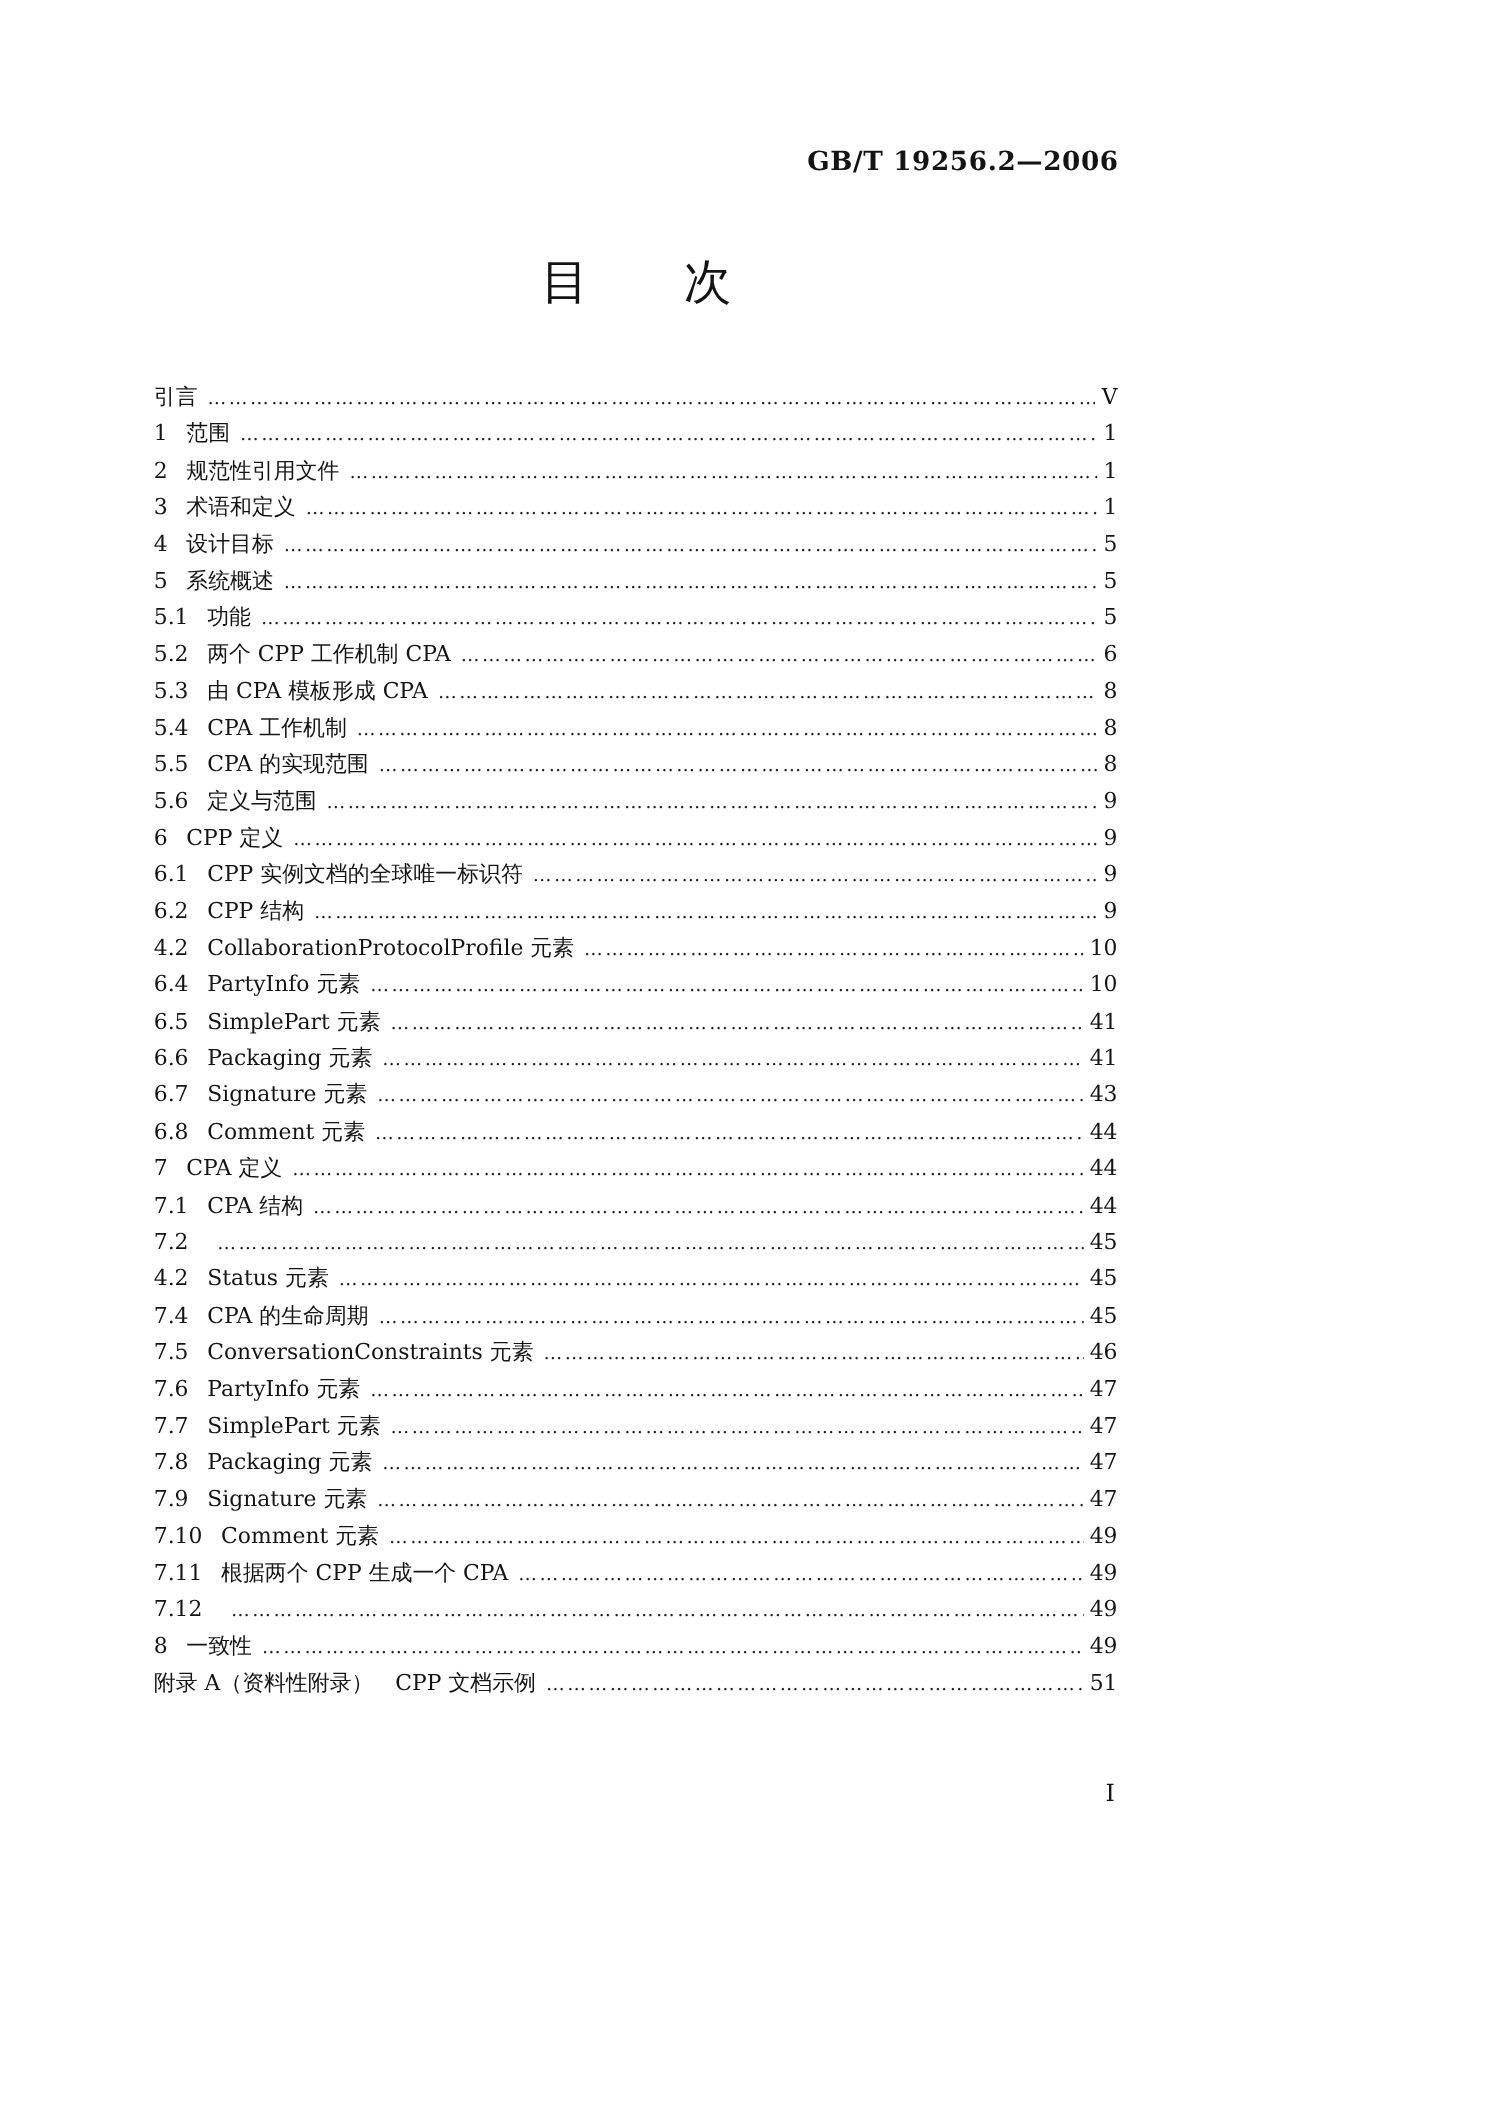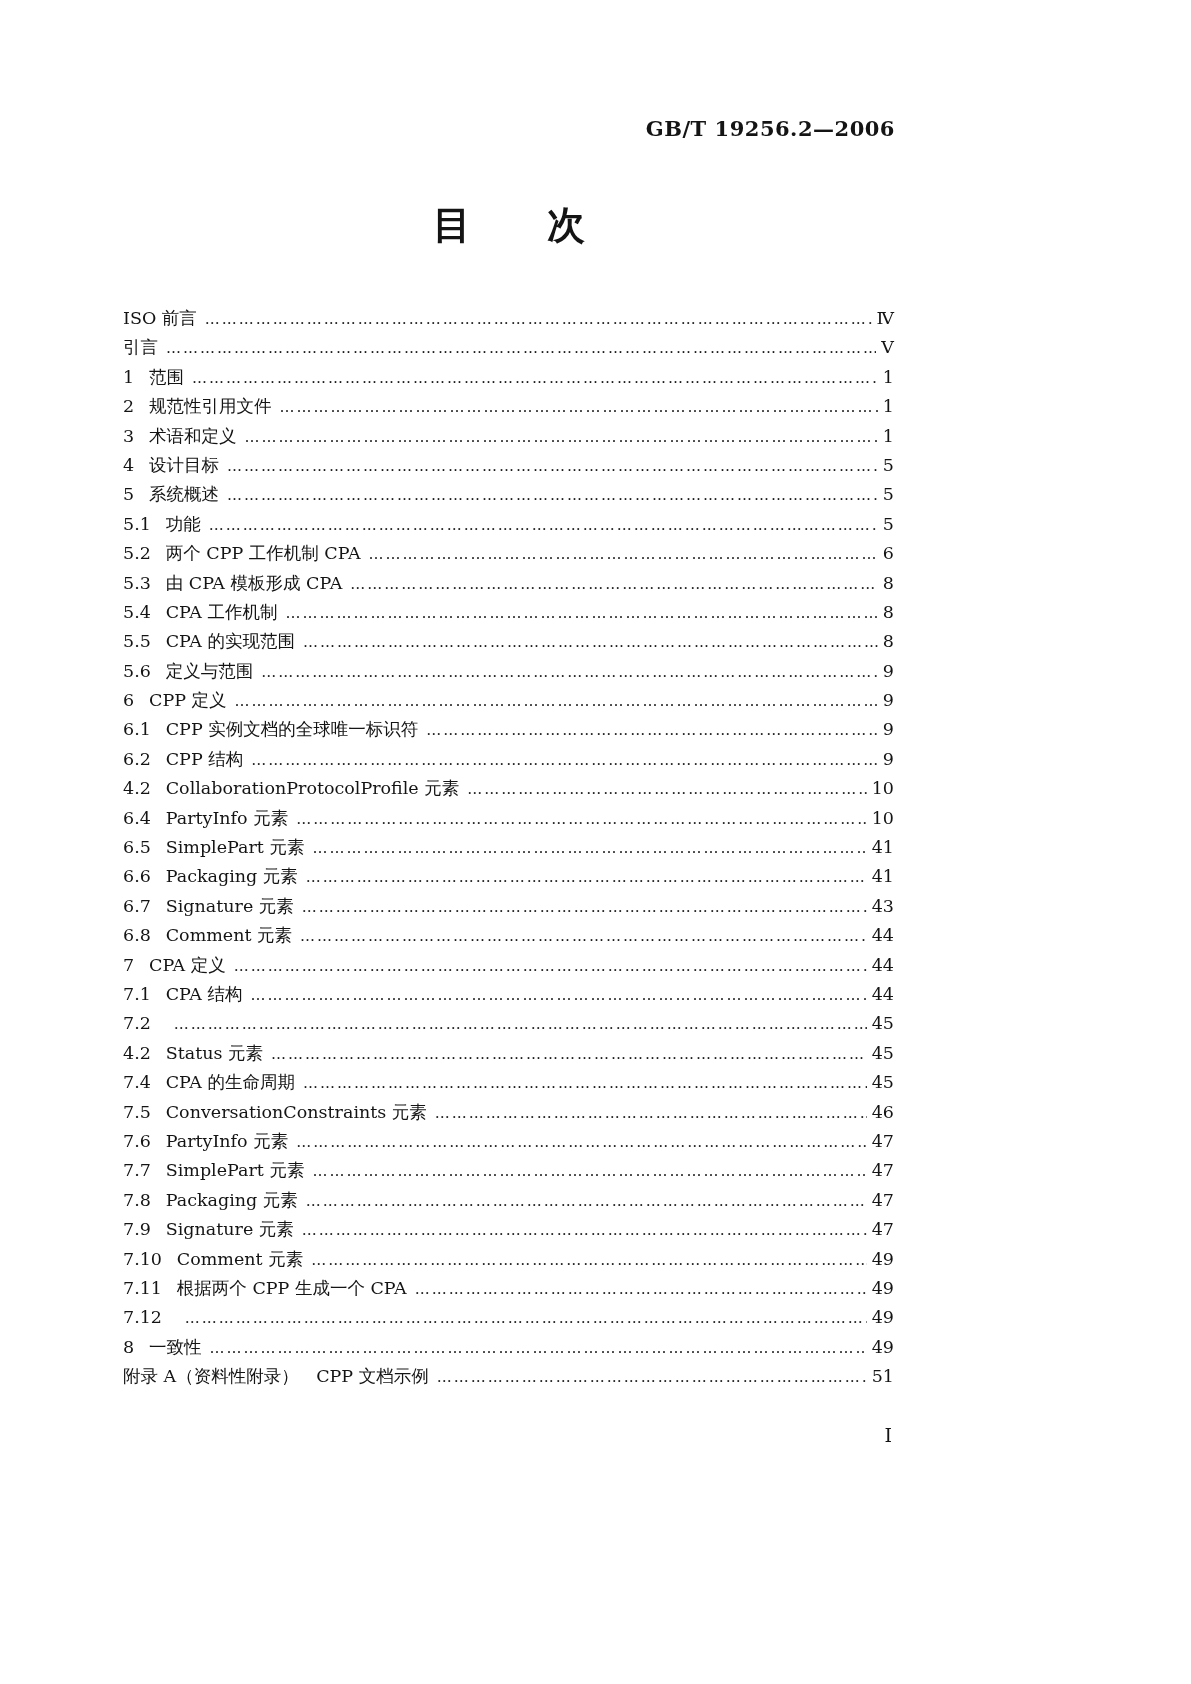--- a/index.html
+++ b/index.html
@@ -26,21 +26,21 @@
     font-weight: bold;
     letter-spacing: 0.5px;
   }
   .page-title {
     position: absolute;
     top: 200px;
     left: 123px;
     right: 205px;
     text-align: center;
     font-size: 38px;
-    font-weight: bold;
+    font-weight: normal;
   }
   .toc {
     position: absolute;
     top: 304px;
     left: 123px;
     right: 206px;
   }
   .toc-row {
     display: flex;
     align-items: baseline;
@@ -86,26 +86,20 @@
 <body>
 
 <div class="page">
 
   <div class="doc-header">GB/T 19256.2—2006</div>
 
   <div class="page-title">目　　次</div>
 
   <div class="toc" id="toc-list">
 
-  <div class="toc-row">
-
-    <span class="toc-label">ISO 前言</span>
-    <span class="toc-leader"></span>
-    <span class="toc-page">Ⅳ</span>
-  </div>
 
   <div class="toc-row">
 
     <span class="toc-label">引言</span>
     <span class="toc-leader"></span>
     <span class="toc-page">Ⅴ</span>
   </div>
 
   <div class="toc-row">
     <span class="toc-no">1</span>

